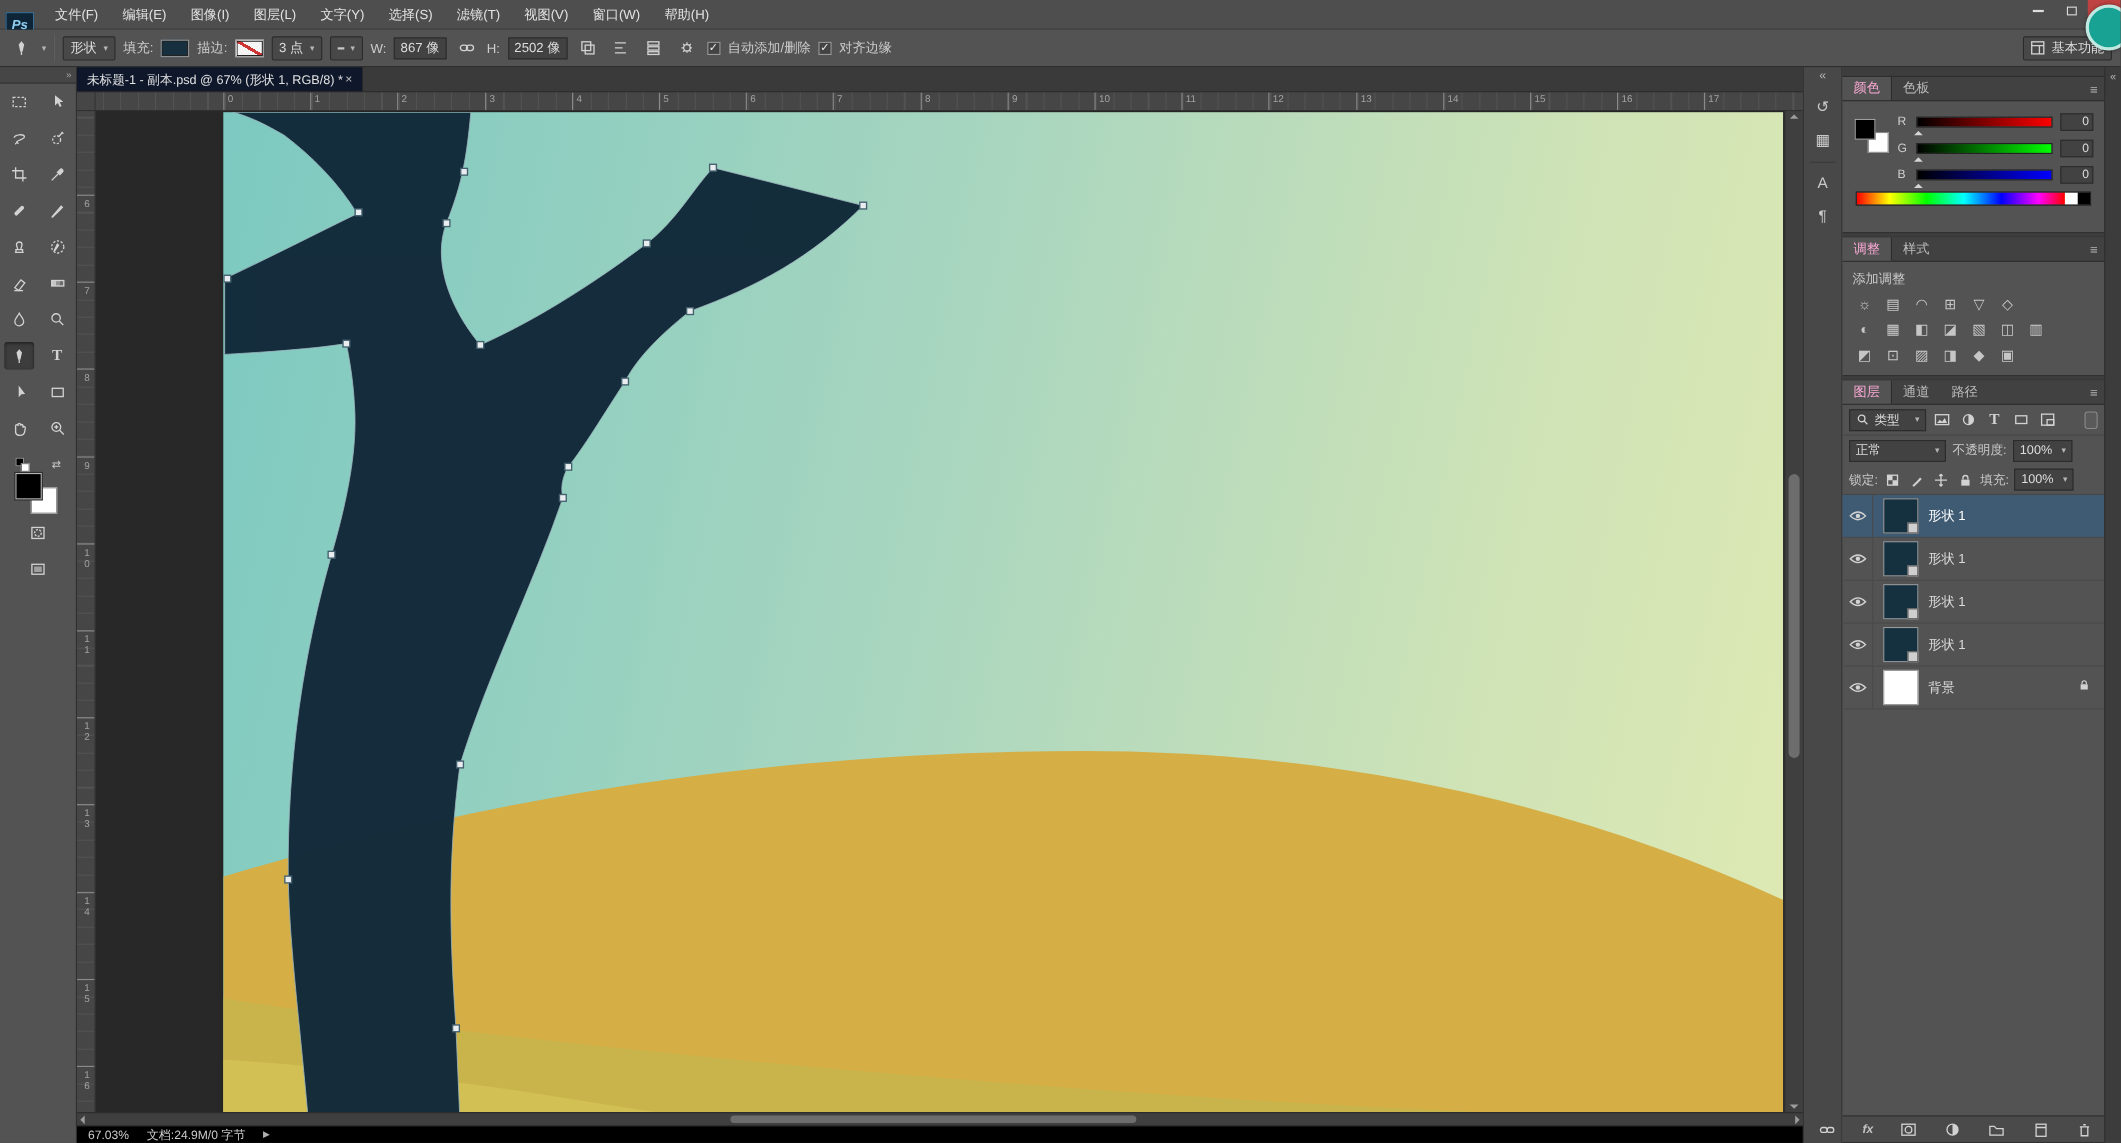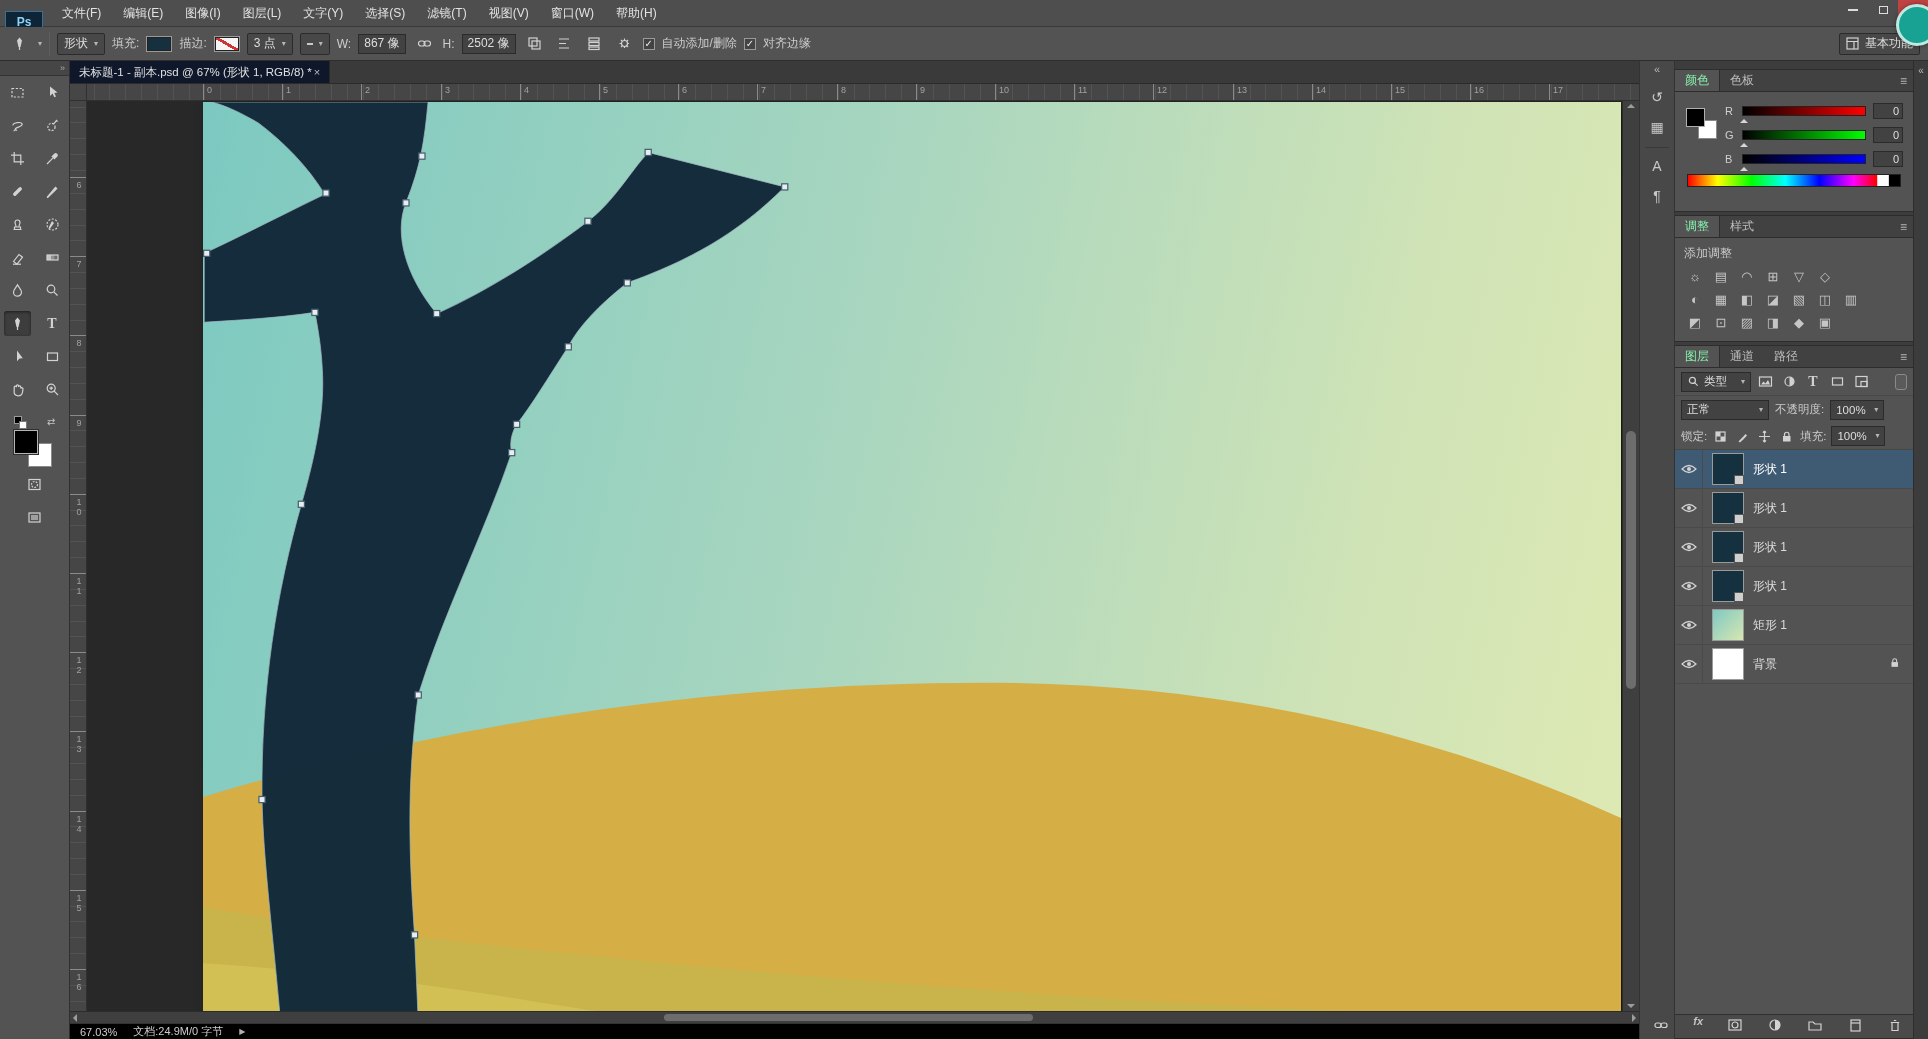--- a/index.html
+++ b/index.html
@@ -2,22 +2,22 @@
 <html><head>
 <meta charset="utf-8">
 <style>
   * { margin:0; padding:0; box-sizing:border-box; }
   html,body { background:#222; }
   .app { position:relative; width:1928px; height:1039px; background:#535353;
          font-family:"Liberation Sans", sans-serif; overflow:hidden; color:#ddd; -webkit-user-select:none; user-select:none; }
 
   
   .menubar { height:27px; background:#4e4e4e; border-bottom:1px solid #393939; display:flex; align-items:center; }
-  .pslogo { width:38px; height:21px; margin:17px 8px 0 5px; background:#0d2537; border:1px solid #3c6f94;
-            color:#8fd0f4; font-size:12px; font-weight:bold; display:flex; align-items:center; justify-content:center; }
+  .pslogo { width:26px; height:21px; margin:17px 8px 0 5px; background:#0d2537; border:1px solid #3c6f94;
+            color:#8fd0f4; font-size:12px; font-weight:bold; display:flex; align-items:center; justify-content:center;font-style:italic; }
   .menuitem { padding:0 11px; font-size:12px; color:#e2e2e2; height:100%; display:flex; align-items:center; cursor:default; }
   .winbtns { margin-left:auto; display:flex; align-self:flex-start; }
   .winbtn { width:30px; height:19px; display:flex; align-items:center; justify-content:center; color:#ddd; font-size:11px; }
   .winbtn .minline { width:10px; border-bottom:2px solid #ddd; }
   .winbtn .maxbox { width:9px; height:8px; border:1px solid #ddd; }
   .winbtn.close { background:#c04343; color:#fff; }
 
   
   .optionsbar { height:34px; background:#535353; border-bottom:1px solid #2e2e2e; display:flex; align-items:center; gap:7px; padding:0 8px; position:relative; }
   .obar-sep { width:1px; height:24px; background:#434343; border-right:1px solid #5e5e5e; }
@@ -97,21 +97,21 @@
   .stripdiv { width:24px; border-top:1px solid #3a3a3a; margin-top:8px; }
 
   
   .panels { width:238px; background:#3d3d3d; display:flex; flex-direction:column; padding-top:8px; gap:3px; }
   .psec { background:#535353; border:1px solid #2d2d2d; border-left:none; border-right:none; display:flex; flex-direction:column; }
   .psec.color { height:143px; }
   .psec.adjust { height:127px; }
   .psec.layers { flex:1; }
   .ptabs { display:flex; background:#414141; height:22px; border-bottom:1px solid #2d2d2d; align-items:stretch; }
   .ptab { padding:0 10px; font-size:12px; color:#bdbdbd; display:flex; align-items:center; }
-  .ptab.active { background:#535353; color:#86efac; border-right:1px solid #2d2d2d; }
+  .ptab.active { background:#535353; color:#f9a8d4; border-right:1px solid #2d2d2d; }
   .pmenu { margin-left:auto; color:#b5b5b5; font-size:12px; padding:0 6px; display:flex; align-items:center; }
 
   
   .colorbody { position:relative; flex:1; padding:10px 10px 8px 50px; }
   .cmini { position:absolute; left:11px; top:16px; width:34px; height:34px; }
   .cmini .fg { position:absolute; left:0; top:0; width:19px; height:19px; background:#000; border:1px solid #b0b0b0; z-index:2; }
   .cmini .bg { position:absolute; left:12px; top:12px; width:19px; height:19px; background:#fff; border:1px solid #8a8a8a; }
   .crow { display:flex; align-items:center; gap:7px; height:18px; margin-bottom:6px; }
   .clabel { width:10px; font-size:11px; color:#cfcfcf; }
   .ctrack { position:relative; width:126px; height:10px; border:1px solid #222; }
@@ -147,21 +147,21 @@
   .lrow.selected { background:#3f5b73; }
   .leye { width:28px; align-self:stretch; display:flex; align-items:center; justify-content:center; border-right:1px solid #4a4a4a; }
   .lthumb { position:relative; width:32px; height:32px; margin:0 9px; border:1px solid #9a9a9a; background:#fff; }
   .lthumb.shape { background:#15303f; }
   .lthumb.rect { background:linear-gradient(135deg,#7ecac2,#d8e6b2); }
   .lthumb .badge { position:absolute; right:-1px; bottom:-1px; width:10px; height:10px; background:#cfcfcf; border:1px solid #555; }
   .lname { font-size:12px; color:#dcdcdc; }
   .lrow.selected .lname { color:#fff; }
   .locksm { margin-left:auto; margin-right:12px; }
   .lspacer { flex:1; }
-  .lbottom { height:24px; background:#4a4a4a; border-top:1px solid #2f2f2f; display:flex; justify-content:flex-end; gap:24px; padding:0 10px; }
+  .lbottom { height:24px; background:#4a4a4a; border-top:1px solid #2f2f2f; display:flex; align-items:center; justify-content:flex-end; gap:24px; padding:0 10px; }
   .fxtext { font-size:11px; font-style:italic; font-weight:bold; color:#c3c3c3; }
 
   .rightstrip { width:15px; background:#3c3c3c; border-left:1px solid #2d2d2d; }
   .rightstrip .collapse { color:#b5b5b5; font-size:10px; text-align:center; padding-top:4px; }
 </style>
 </head>
 <body>
 
 <div class="app">
 
@@ -744,30 +744,20 @@
               </span>
             <span class="lname">形状 1</span>
           </div>
           <div class="lrow">
             <span class="leye">
                 <svg class="ic" width="16" height="10" viewBox="0 0 16 10">
                   <path d="M1 5 Q8 -2 15 5 Q8 12 1 5 Z"></path>
                   <circle class="f" cx="8" cy="5" r="2"></circle>
                 </svg>
               </span>
-            <span class="lthumb rect"></span>
-            <span class="lname">矩形 1</span>
-          </div>
-          <div class="lrow">
-            <span class="leye">
-                <svg class="ic" width="16" height="10" viewBox="0 0 16 10">
-                  <path d="M1 5 Q8 -2 15 5 Q8 12 1 5 Z"></path>
-                  <circle class="f" cx="8" cy="5" r="2"></circle>
-                </svg>
-              </span>
             <span class="lthumb"></span>
             <span class="lname">背景</span>
             <span class="locksm"><svg class="ic" width="13" height="13" viewBox="0 0 15 15">
                   <rect class="f" x="4" y="7" width="7.5" height="5.5"></rect>
                   <path d="M5.5 7 V5.5 a2.2 2.2 0 0 1 4.5 0 V7"></path>
                 </svg></span>
           </div>
         </div>
         <div class="lspacer"></div>
         <div class="lbottom">

